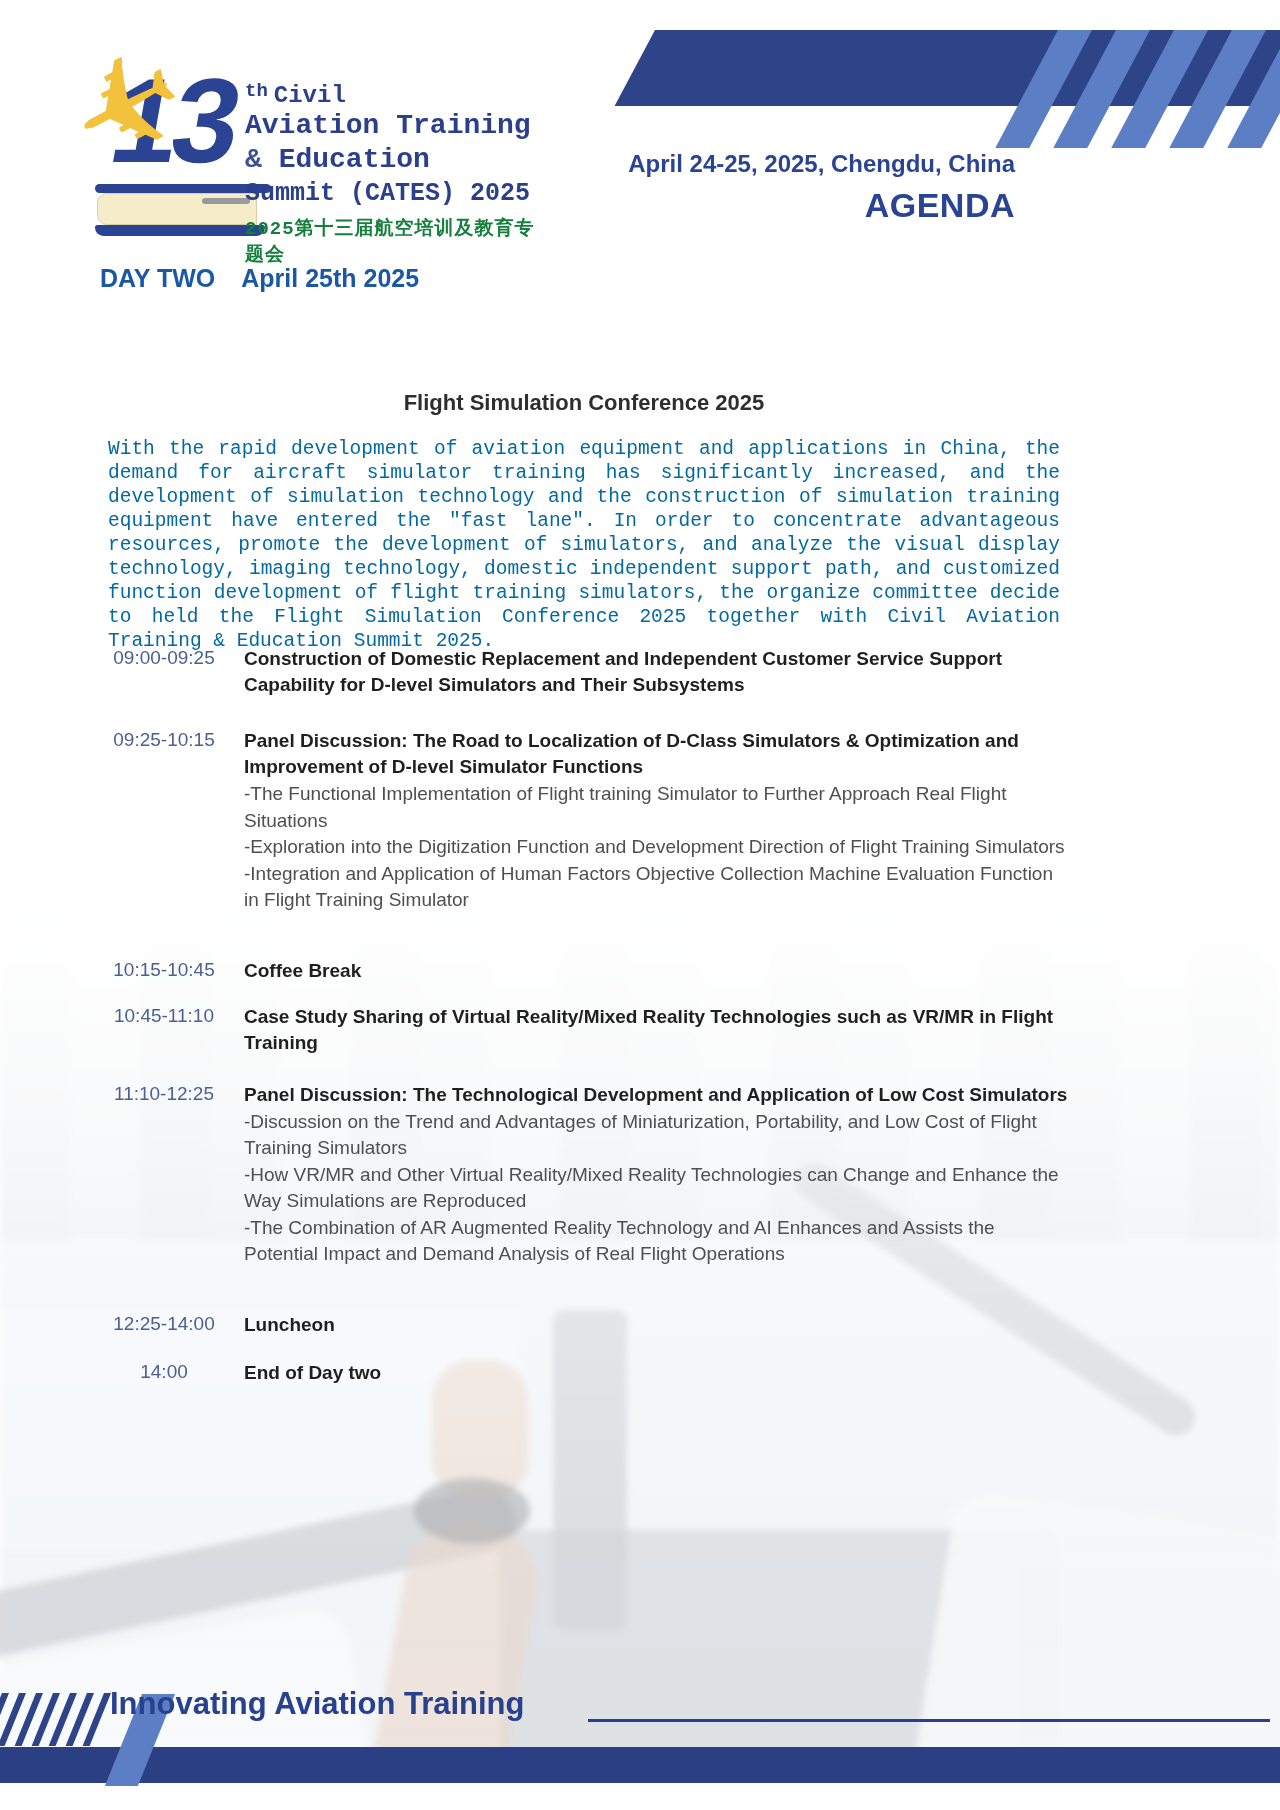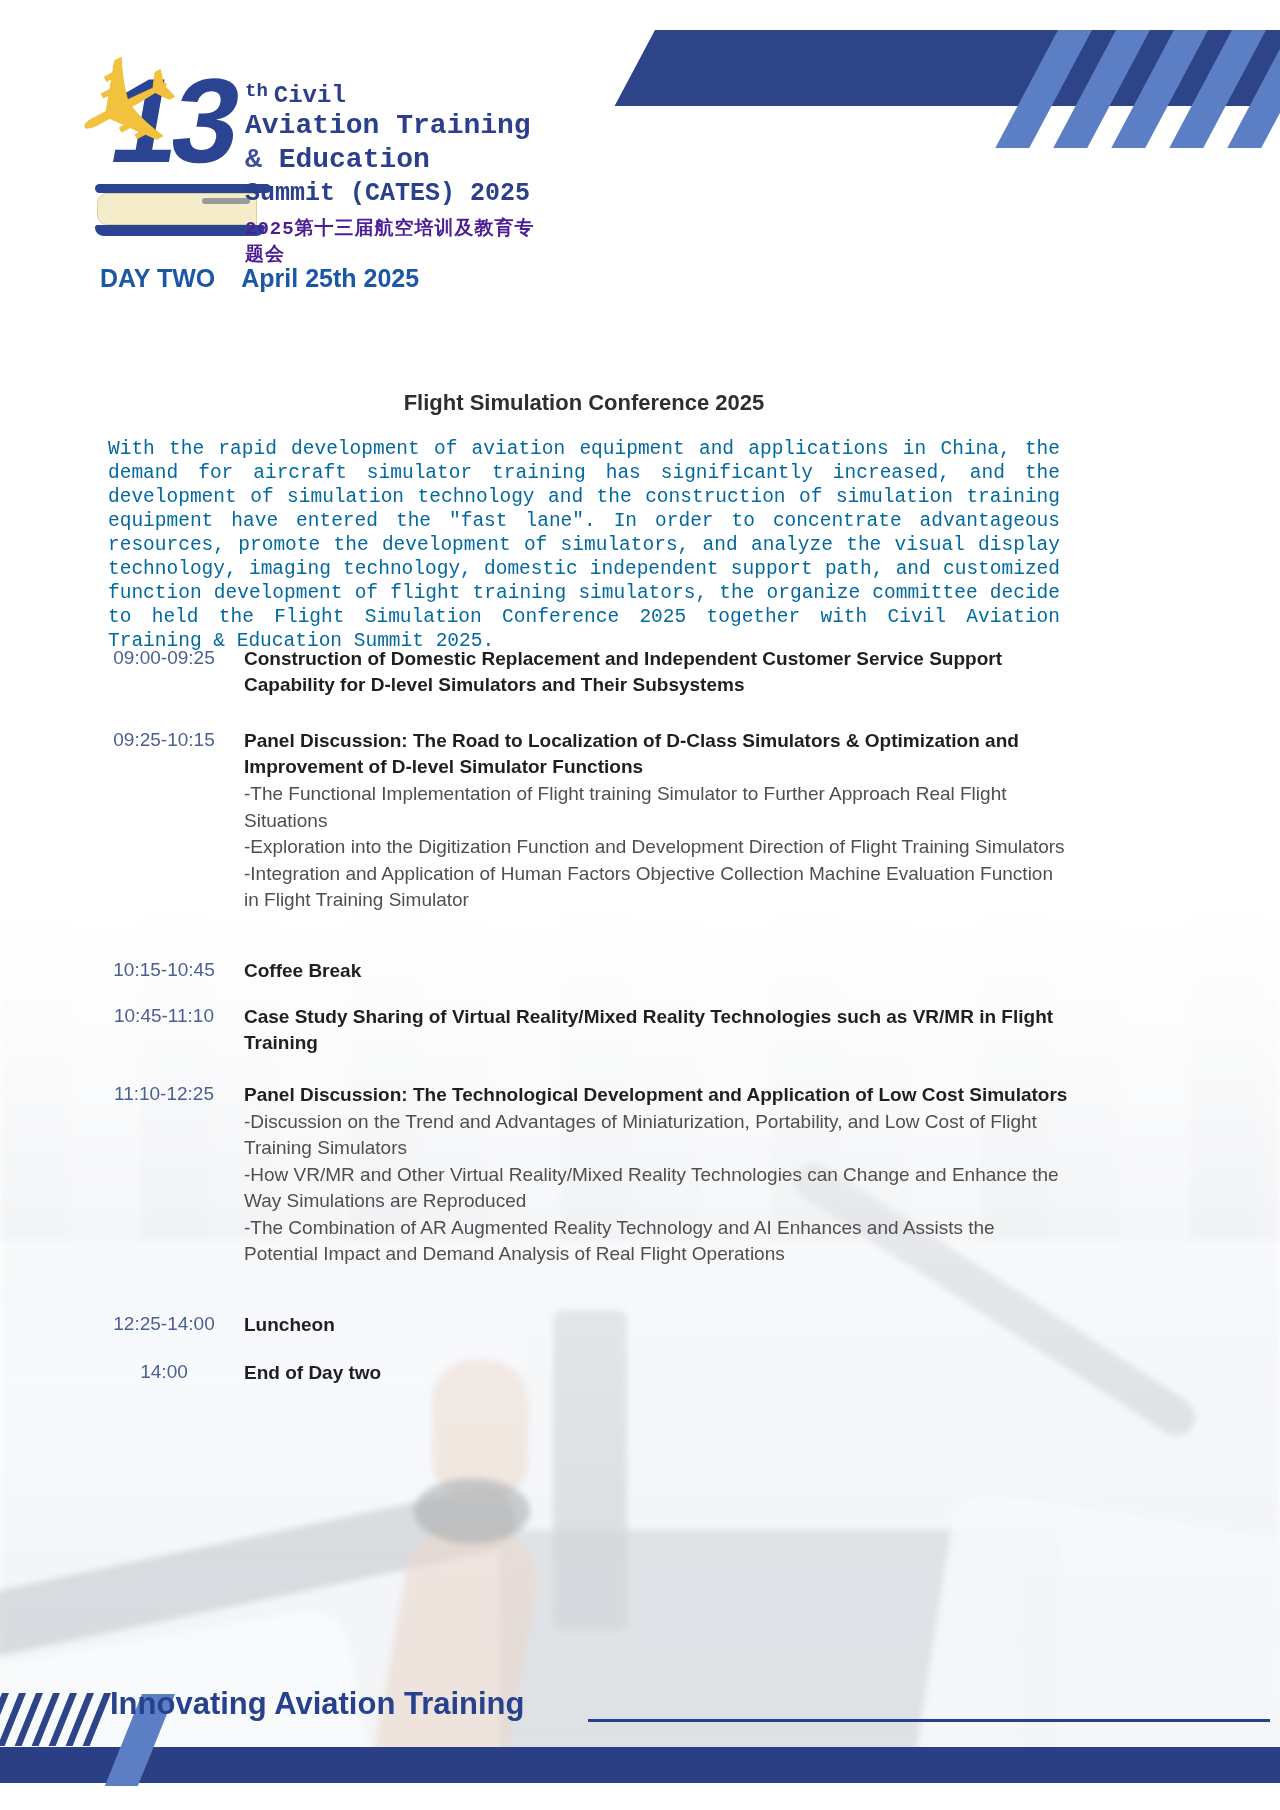--- a/index.html
+++ b/index.html
@@ -46,21 +46,21 @@
   .book-top { width:176px; height:9px; background:#2b4393; border-radius:5px; }
   .book-pages { width:160px; height:32px; background:#f5ecca; border:1px solid #d9cfa2; border-radius:10px 0 0 10px; margin-left:2px; position:relative; }
   .book-mark { position:absolute; right:6px; top:4px; width:48px; height:6px; background:#9a9a9a; border-radius:3px; }
   .book-bottom { width:170px; height:11px; background:#2b4393; border-radius:3px 3px 10px 10px; margin-left:0px; }
   .logo-text { position:absolute; left:150px; top:22px; color:#2b3f8c;font-family:Liberation Mono, monospace; }
   .lt-row1 { font-size:24px; font-weight:bold; }
   .lt-th { font-size:19px; font-weight:bold; vertical-align:6px; margin-right:6px; }
   .lt-row2, .lt-row3 { font-size:28px; font-weight:bold; line-height:34px; }
   .lt-amp { color:#3d4f95; }
   .lt-row4 { font-size:25px; font-weight:bold; line-height:34px; }
-  .lt-row5 { font-size:19px; font-weight:bold; color:#4c1d95; letter-spacing:1px; margin-top:4px; }
+  .lt-row5 { font-size:19px; font-weight:bold; color:#15803d; letter-spacing:1px; margin-top:4px; }
 
   
   .head-right { position:absolute; right:265px; top:150px; text-align:right; color:#2b4393; }
   .head-date { font-size:24px; font-weight:bold; }
   .head-agenda { font-size:34px; font-weight:bold; margin-top:8px; letter-spacing:.5px; }
 
   
   .day-heading { position:absolute; left:100px; top:264px; font-size:25px; font-weight:bold; color:#1a57a5; }
   .day-heading .gap { display:inline-block; width:26px; }
   .conf-title { position:absolute; left:108px; top:390px; width:952px; text-align:center;
@@ -134,20 +134,24 @@
     </div>
     <div class="logo-text">
       <div class="lt-row1"><span class="lt-th">th</span><span>Civil</span></div>
       <div class="lt-row2">Aviation Training</div>
       <div class="lt-row3"><span class="lt-amp">&amp;</span> <span>Education</span></div>
       <div class="lt-row4">Summit (CATES) 2025</div>
       <div class="lt-row5">2025第十三届航空培训及教育专题会</div>
     </div>
   </div>
 
+  <div class="head-right">
+    <div class="head-date">April 24-25, 2025,  Chengdu, China</div>
+    <div class="head-agenda">AGENDA</div>
+  </div>
 
   <div class="day-heading">
     <span>DAY TWO</span><span class="gap"></span><span>April  25th 2025</span>
   </div>
 
   <div class="conf-title">Flight Simulation Conference 2025</div>
   <div class="intro">With the rapid development of aviation equipment and applications in China, the demand for aircraft simulator training has significantly increased, and the development of simulation technology and the construction of simulation training equipment have entered the "fast lane".  In order to concentrate advantageous resources, promote the development of simulators, and analyze the visual display technology, imaging technology, domestic independent support path, and customized function development of flight training simulators, the organize committee decide to held the Flight Simulation Conference 2025 together with Civil Aviation Training &amp; Education Summit 2025.</div>
 
   <div class="schedule">
 

